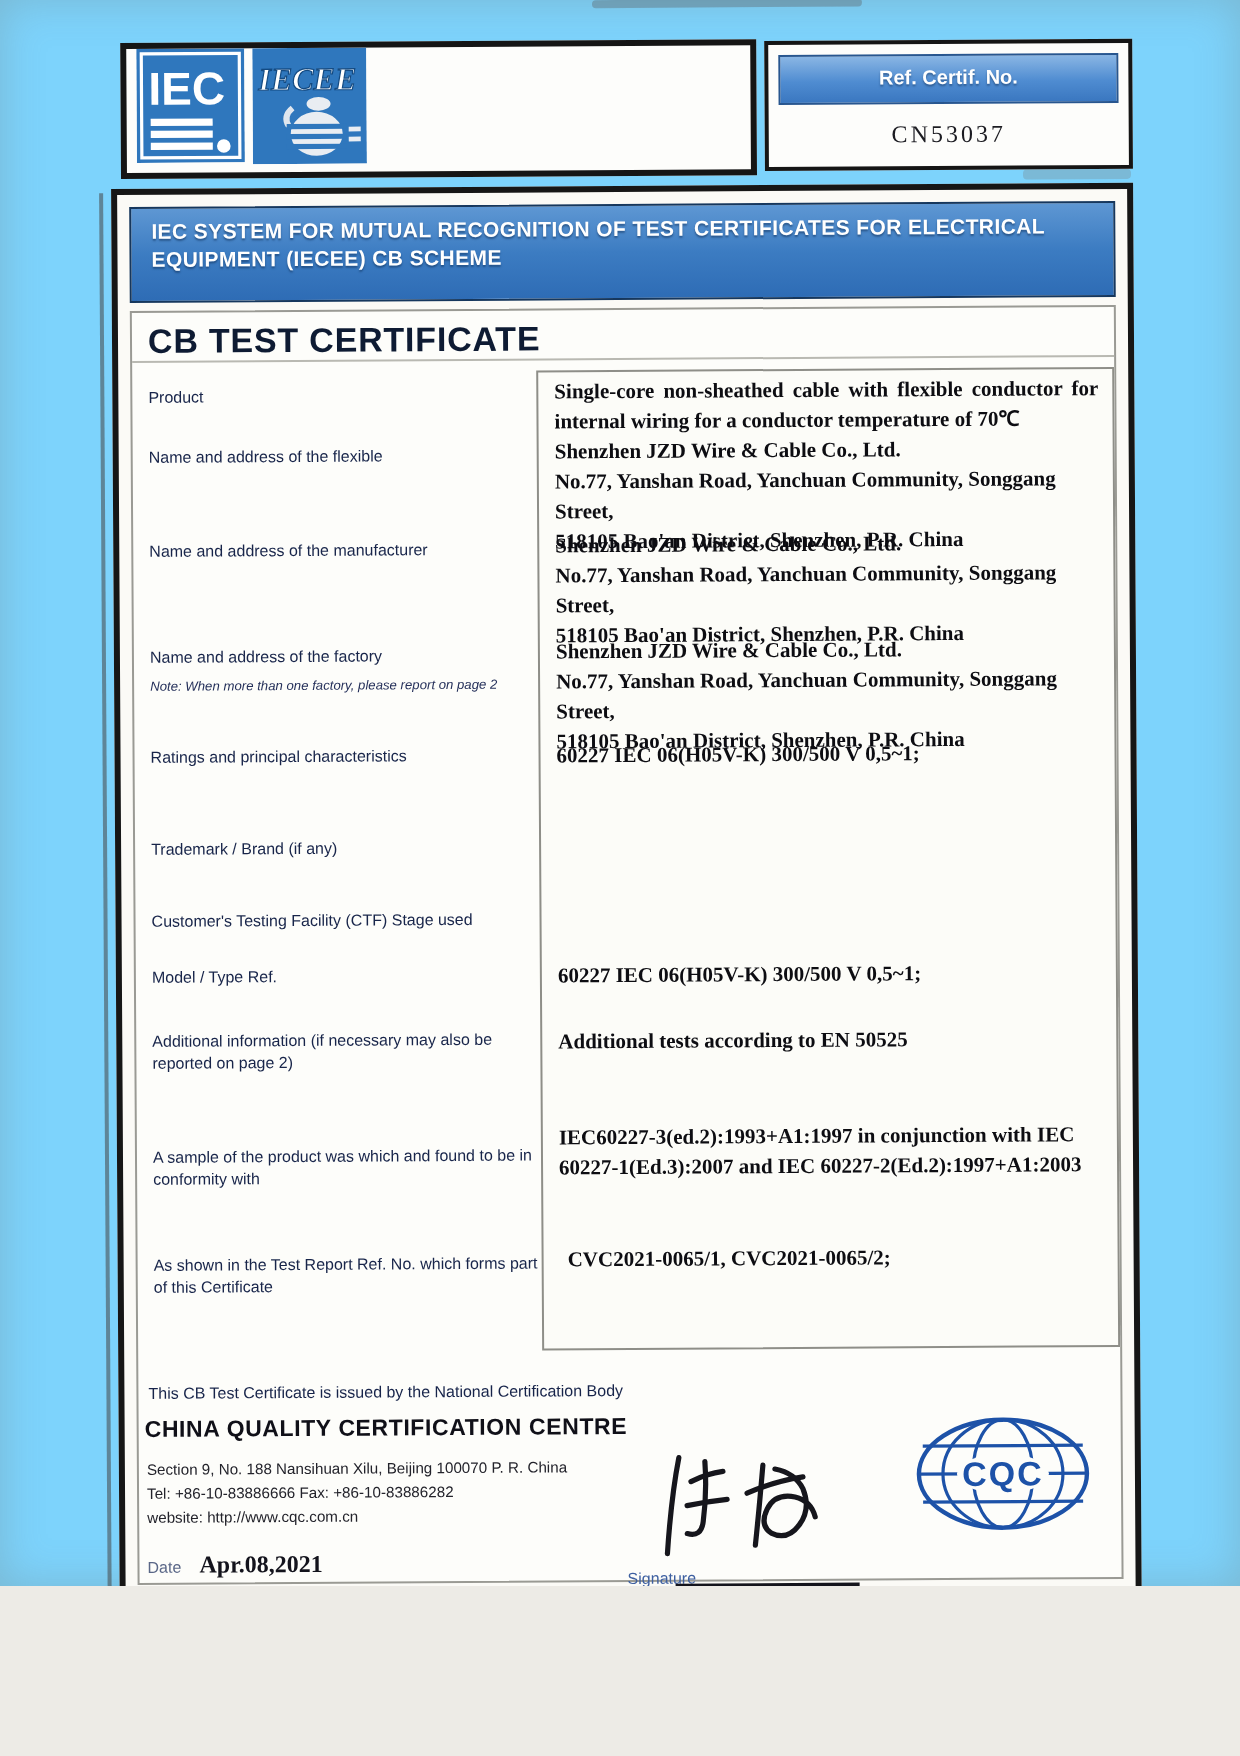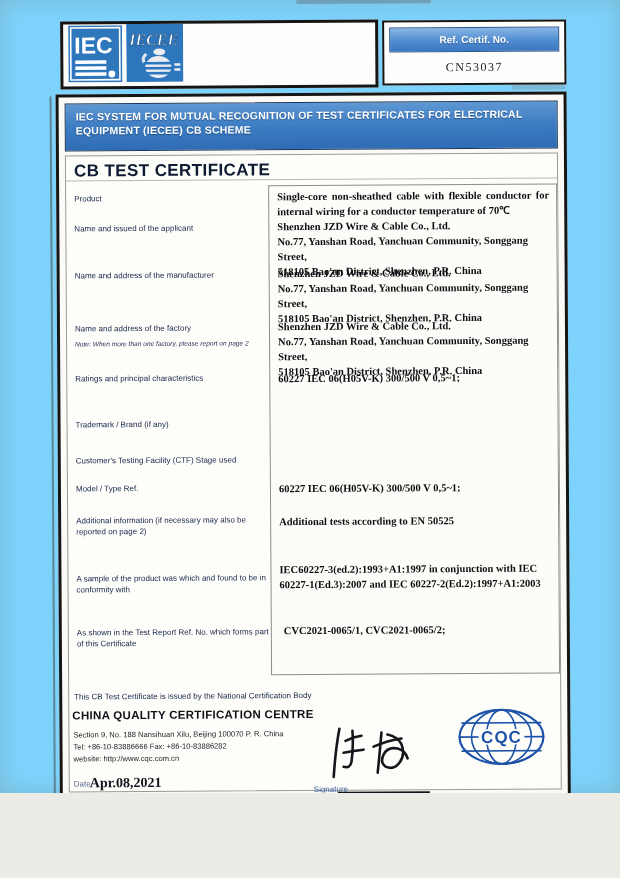--- a/index.html
+++ b/index.html
@@ -43,22 +43,22 @@
                border:1px solid #8e8e88; background:#fcfcf8; }
   .val { position:absolute; left:8px; width:272px; font-family:"Liberation Serif",serif;
          font-weight:bold; font-size:10.5px; color:#0d0d12; line-height:1.42; white-space:pre-line; }
   .val.justify { text-align:justify; }
 
   .issued { position:absolute; left:5px; top:536px; font-size:8px; color:#17244а; color:#17244a; }
   .ncb-name { position:absolute; left:3px; top:553px; font-size:11.5px; font-weight:bold;
               letter-spacing:.3px; color:#101018; }
   .ncb-line { position:absolute; left:4px; font-size:7.6px; color:#23232b; }
   .date-lbl { position:absolute; left:4px; top:623px; font-size:8px; color:#5a6787; }
-  .date-val { position:absolute; left:20px; top:619px; font-family:"Liberation Serif",serif;
-              font-weight:bold; font-size:14px; color:#13131c; }
+  .date-val { position:absolute; left:30px; top:619px; font-family:"Liberation Serif",serif;
+              font-weight:bold; font-size:12px; color:#13131c; }
   .sig-lbl { position:absolute; left:244px; top:630px; font-size:8px; color:#3d5fa0; }
   .sig-line { position:absolute; left:268px; top:637px; width:92px; border-top:2px solid #14141c; }
   .sig-name { position:absolute; left:268px; top:640px; width:92px; text-align:center;
               font-size:9.5px; font-weight:bold; color:#14141c; }
   .handwriting { position:absolute; left:252px; top:566px; }
 
   .cqc-logo { position:absolute; left:386px; top:552px; }
 
   
   .cb-stamp-prefix { position:absolute; left:66px; top:809px; font-family:"Liberation Serif",serif;
@@ -117,21 +117,21 @@
   <div class="dbl-line"></div>
 
   <div class="main-box">
     <div class="banner-box">IEC SYSTEM FOR MUTUAL RECOGNITION OF TEST CERTIFICATES FOR ELECTRICAL EQUIPMENT (IECEE) CB SCHEME</div>
 
     <div class="content-box">
       <div class="cert-title">CB TEST CERTIFICATE</div>
       <div class="title-rule"></div>
 
       <div class="lbl" style="top:38px">Product</div>
-      <div class="lbl" style="top:68px">Name and issued of the applicant</div>
+      <div class="lbl" style="top:68px">Name and address of the flexible</div>
       <div class="lbl" style="top:115px">Name and address of the manufacturer</div>
       <div class="lbl" style="top:168px">Name and address of the factory</div>
       <div class="note" style="top:184px">Note: When more than one factory, please report on page 2</div>
       <div class="lbl" style="top:218px">Ratings and principal characteristics</div>
       <div class="lbl" style="top:264px">Trademark / Brand (if any)</div>
       <div class="lbl" style="top:300px">Customer's Testing Facility (CTF) Stage used</div>
       <div class="lbl" style="top:328px">Model / Type Ref.</div>
       <div class="lbl" style="top:360px">Additional information (if necessary may also be reported on page 2)</div>
       <div class="lbl" style="top:418px">A sample of the product was which and found to be in conformity with</div>
       <div class="lbl" style="top:472px">As shown in the Test Report Ref. No. which forms part of this Certificate</div>

